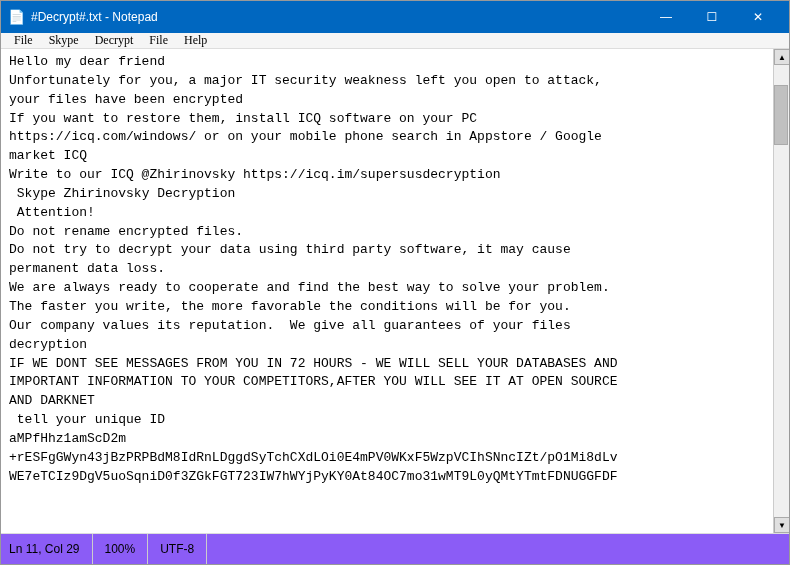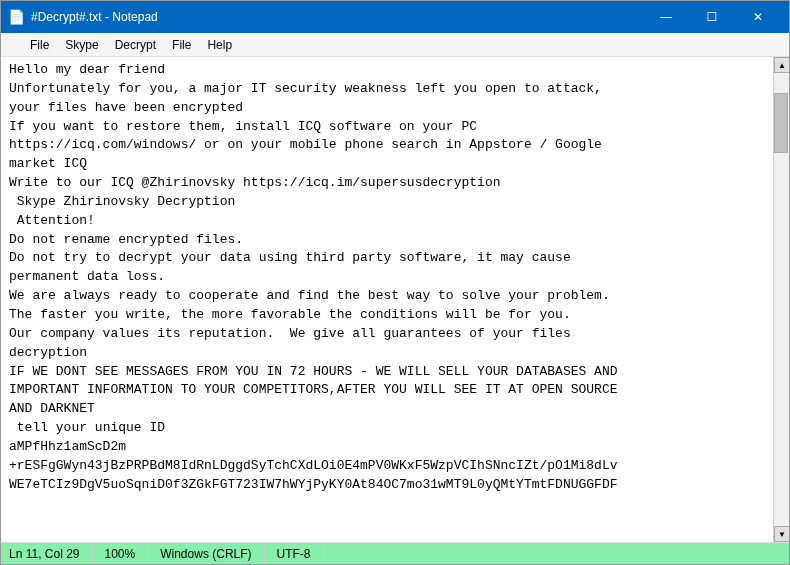--- a/index.html
+++ b/index.html
@@ -74,25 +74,26 @@
       font-size: 12px;
       cursor: pointer;
       display: flex;
       align-items: center;
       justify-content: center;
     }
 
     .menu-bar {
       background: #f5f5f5;
       display: flex;
-      padding: 2px 21px;
-      height: 24px;
+      padding: 2px 5px;
+      height: 16px;
       align-items: center;
       border-bottom: 1px solid #ddd;
       flex-shrink: 0;
+      font-family: Liberation Serif, serif;
     }
 
     .menu-item {
       padding: 2px 8px;
       font-size: 12px;
       cursor: pointer;
       color: #000;
     }
 
     .editor-area {
@@ -147,22 +148,22 @@
       width: 14px;
       height: 60px;
       background: #c0c0c0;
       border: 1px solid #aaa;
       position: absolute;
       top: 20px;
       left: 0;
     }
 
     .status-bar {
-      height: 22px;
-      background: #86efac;
+      height: 31px;
+      background: #8b5cf6;
       border-top: 1px solid #ddd;
       display: flex;
       align-items: center;
       padding: 0 8px;
       font-size: 12px;
       color: #000;
       flex-shrink: 0;
     }
 
     .status-item {
@@ -232,16 +233,15 @@
       <div class="scroll-track">
         <div class="scroll-thumb"></div>
       </div>
       <div class="scroll-btn">▼</div>
     </div>
   </div>
 
   <div class="status-bar">
     <span class="status-item">Ln 11, Col 29</span>
     <span class="status-item">100%</span>
-    <span class="status-item">Windows (CRLF)</span>
     <span class="status-item">UTF-8</span>
   </div>
 </div>
 
 </body></html>

